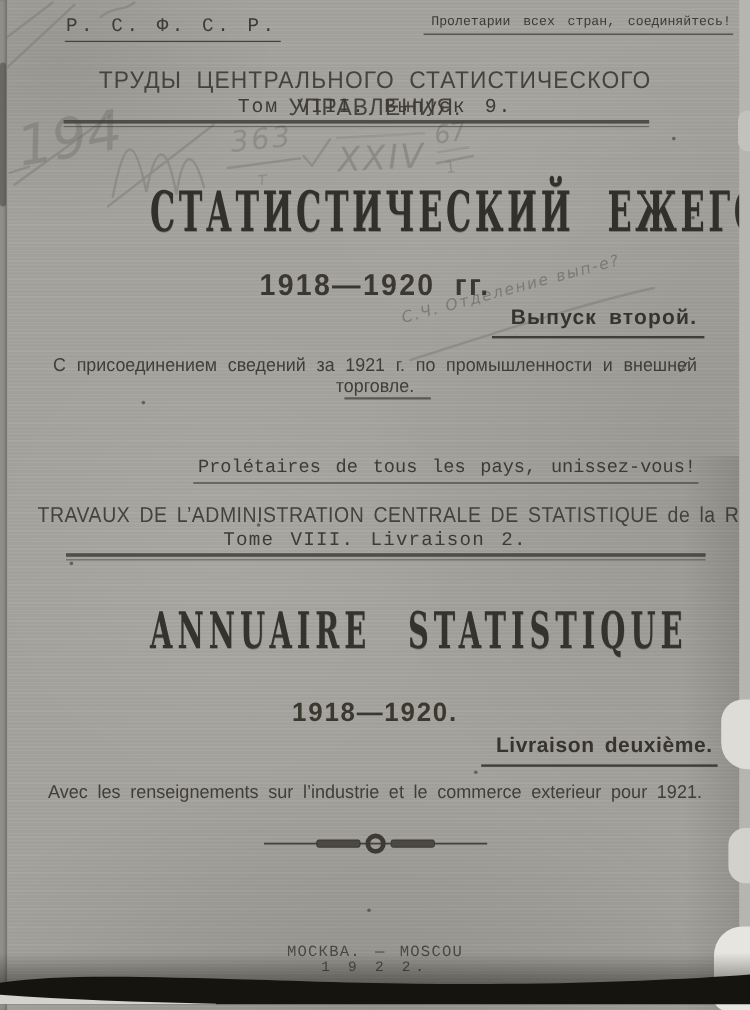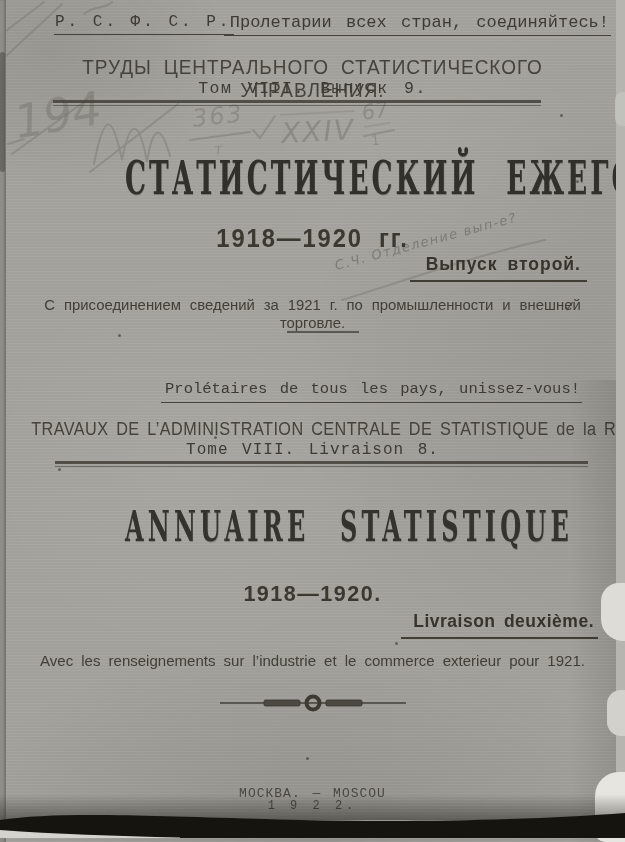--- a/index.html
+++ b/index.html
@@ -14,21 +14,21 @@
       repeating-linear-gradient(0deg, rgba(255,255,255,.028) 0 1px, rgba(0,0,0,.022) 1px 3px),
       #a5a49e;
     font-family:"Liberation Serif",serif;color:#38362f;
   }
   .abs{position:absolute;}
   .center{left:0;width:100%;text-align:center;}
   .serif{font-family:Liberation Mono, monospace;}
 
   .rsfsr{left:54px;top:13px;font-size:16px;letter-spacing:3px;color:#3d3b34;
          border-bottom:1.5px solid #44423b;padding:0 3px 3px 1px;}
-  .slogan-ru{right:14px;top:13px;font-size:17px;color:#3d3b34;word-spacing:4px;
+  .slogan-ru{right:14px;top:13px;font-size:11px;color:#3d3b34;word-spacing:4px;
          border-bottom:1.5px solid #44423b;padding:0 2px 3px 6px;}
   .series-ru{top:56px;font-family:"Liberation Sans",sans-serif;font-size:20px;color:#45433c;
          letter-spacing:1px;word-spacing:6px;transform:scaleX(.95);}
   .volume-ru{top:79px;font-size:16.5px;letter-spacing:1.5px;word-spacing:4px;color:#3d3b34;}
   .rule1{left:53px;right:84px;top:100px;height:2px;
          border-top:3px solid rgba(66,64,57,.85);border-bottom:1px solid rgba(66,64,57,.6);}
   .rule2{left:55px;right:37px;top:461px;height:2px;
          border-top:3px solid rgba(66,64,57,.85);border-bottom:1px solid rgba(66,64,57,.6);}
 
   .main-title{top:152px;font-family:"DejaVu Serif",serif;font-weight:bold;font-size:44px;
@@ -129,21 +129,21 @@
   <div class="abs rule1"></div>
 
   <div class="abs center main-title">СТАТИСТИЧЕСКИЙ ЕЖЕГОДНИК</div>
   <div class="abs center years-ru">1918—1920 гг.</div>
   <div class="abs issue-ru">Выпуск второй.</div>
   <div class="abs center subtitle-ru">С присоединением сведений за 1921 г. по промышленности и внешней торговле.</div>
   <div class="abs short-rule"></div>
 
   <div class="abs serif slogan-fr">Prolétaires de tous les pays, unissez-vous!</div>
   <div class="abs center series-fr">TRAVAUX DE L’ADMINISTRATION CENTRALE DE STATISTIQUE de la RUSSIE.</div>
-  <div class="abs center serif volume-fr">Tome VIII. Livraison 8.</div>
+  <div class="abs center serif volume-fr">Tome VIII. Livraison 2.</div>
   <div class="abs rule2"></div>
 
   <div class="abs center title-fr">ANNUAIRE STATISTIQUE</div>
   <div class="abs center years-fr">1918—1920.</div>
   <div class="abs issue-fr">Livraison deuxième.</div>
   <div class="abs center subtitle-fr">Avec les renseignements sur l’industrie et le commerce exterieur pour 1921.</div>
 
   <div class="abs center ornament">
     <svg width="190" height="18" viewBox="0 0 190 18">
       <line x1="2" y1="9" x2="188" y2="9" stroke="#42403a" stroke-width="1.4"></line>

